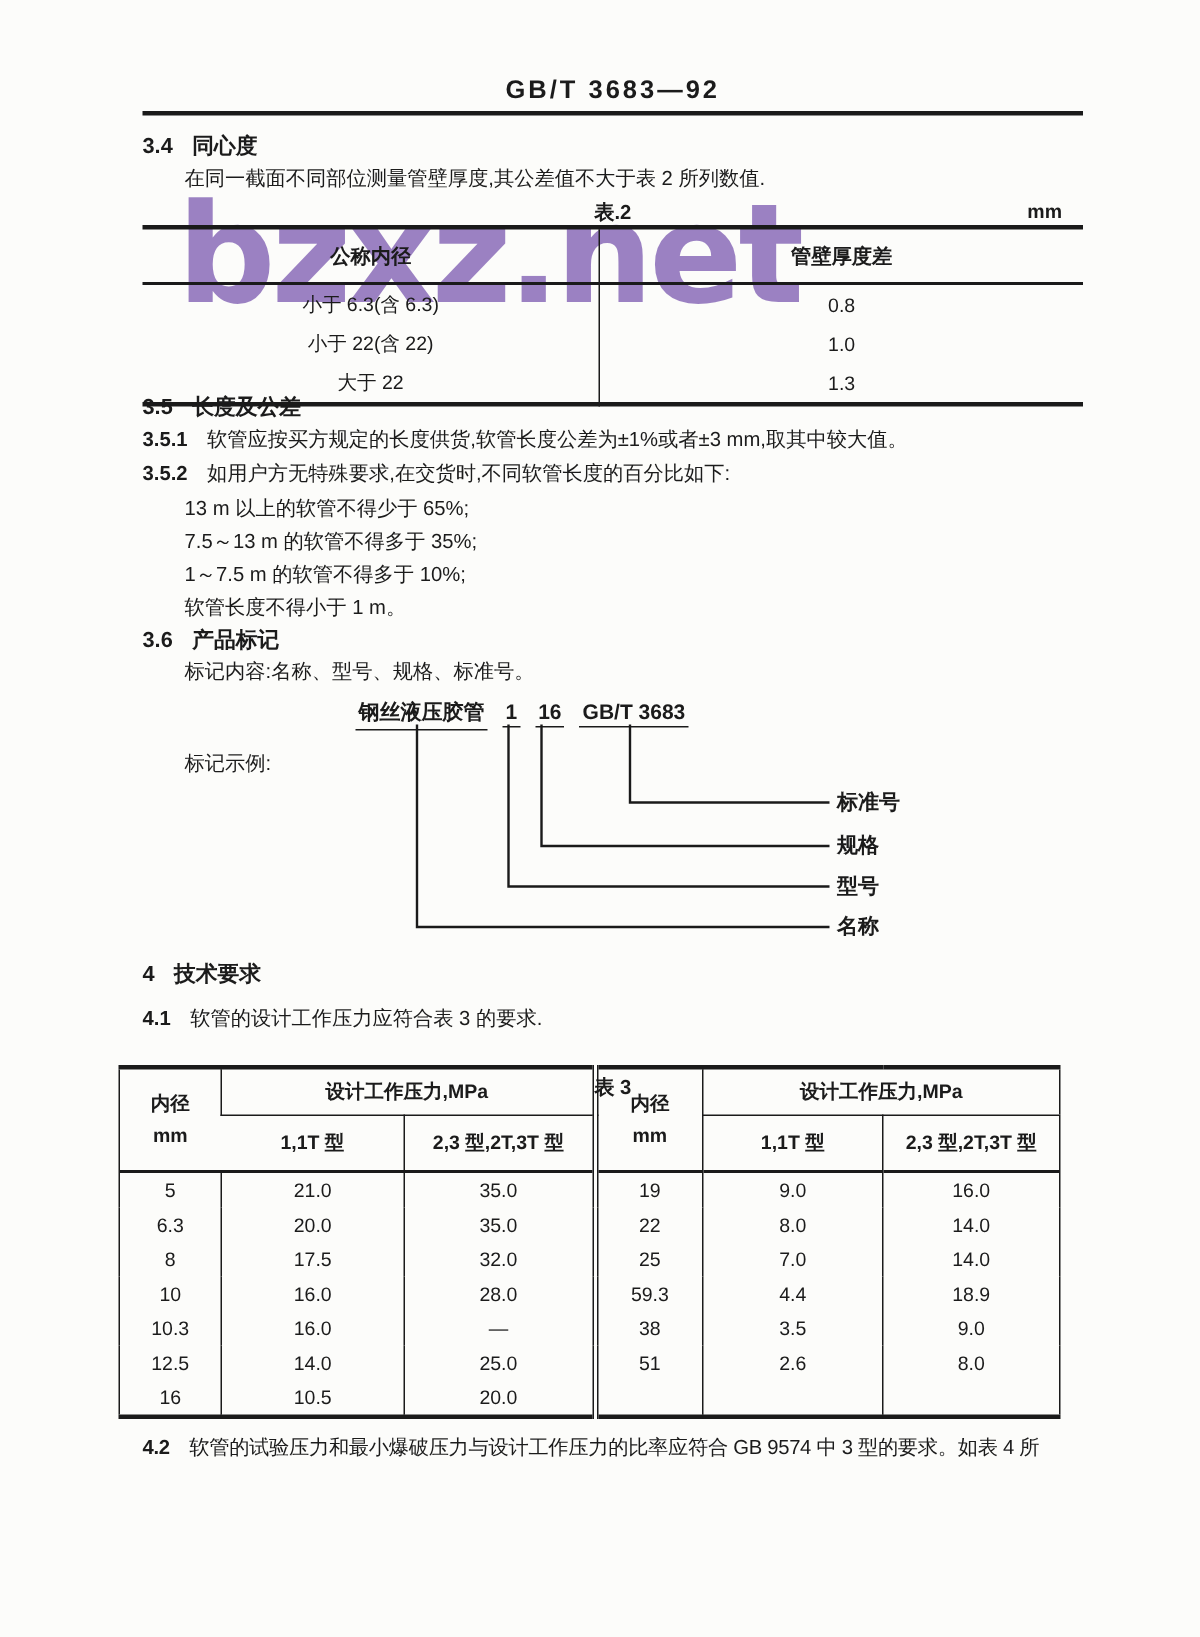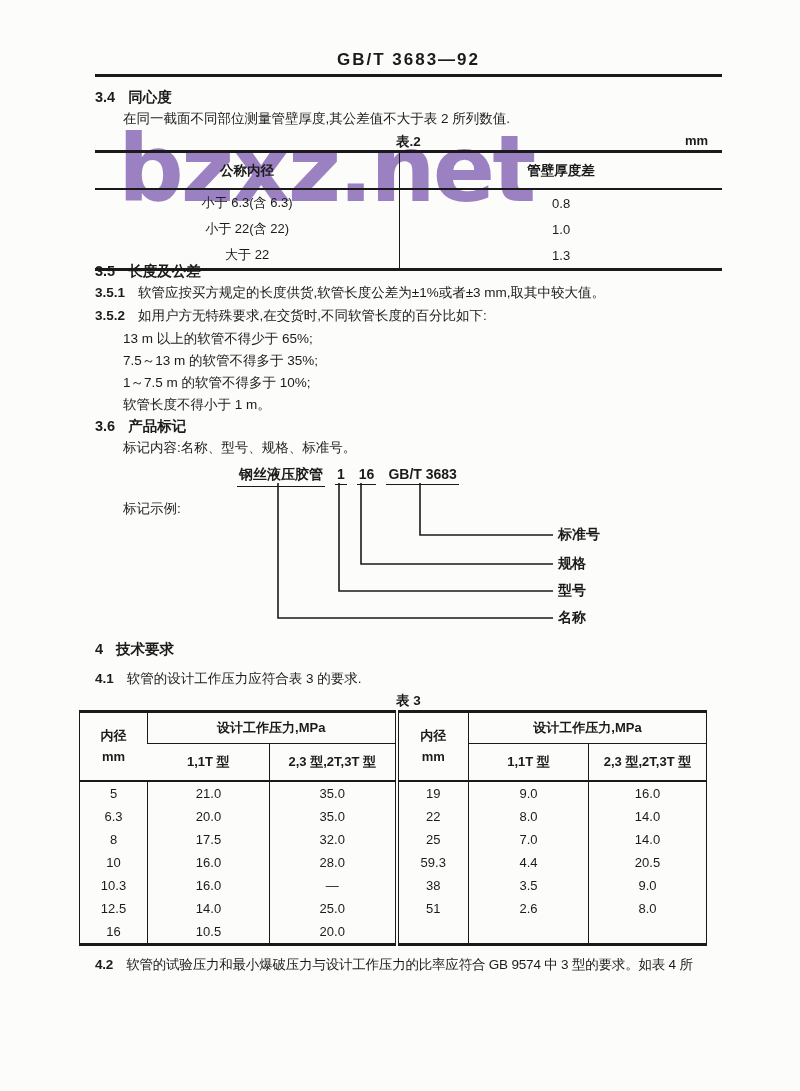--- a/index.html
+++ b/index.html
@@ -65,21 +65,21 @@
 
   .mark-line { left:237px; top:466px; font-size:14px; font-weight:600; white-space:nowrap; }
   .mk { display:inline-block; border-bottom:1.5px solid #1a1a1a; padding:0 2px 2px 2px; }
   .gap { margin-right:10px; }
   .diag-svg { left:95px; top:482px; }
   .diag-label { font-size:14px; font-weight:600; left:558px; }
   .y-lab0 { top:526px; } .y-lab1 { top:555px; } .y-lab2 { top:582px; } .y-lab3 { top:609px; }
 
   .y-h4  { left:95px; top:640px; }
   .y-p41 { left:95px; top:670px; }
-  .t3cap { left:95px; top:692px; width:627px; text-align:center; font-size:13.5px; font-weight:600; }
+  .t3cap { left:95px; top:716px; width:627px; text-align:center; font-size:13.5px; font-weight:600; }
 
   .t3 {
     position:absolute; left:79px; top:710px; width:627px;
     border-top:3px solid #1a1a1a; border-bottom:3px solid #1a1a1a;
     border-left:1.5px solid #1a1a1a; border-right:1.5px solid #1a1a1a;
     font-size:13px;
   }
   .t3 th, .t3 td { text-align:center; padding:0; }
   .t3 tr > * { border-left:1.5px solid #1a1a1a; }
   .t3 tr > *:first-child { border-left:none; }
@@ -232,21 +232,21 @@
           <td class="divl">25</td>
             <td>7.0</td>
             <td>14.0</td>
         </tr>
         <tr>
           <td>10</td>
             <td>16.0</td>
             <td>28.0</td>
           <td class="divl">59.3</td>
             <td>4.4</td>
-            <td>20.5</td>
+            <td>18.9</td>
         </tr>
         <tr>
           <td>10.3</td>
             <td>16.0</td>
             <td>—</td>
           <td class="divl">38</td>
             <td>3.5</td>
             <td>9.0</td>
         </tr>
         <tr>

